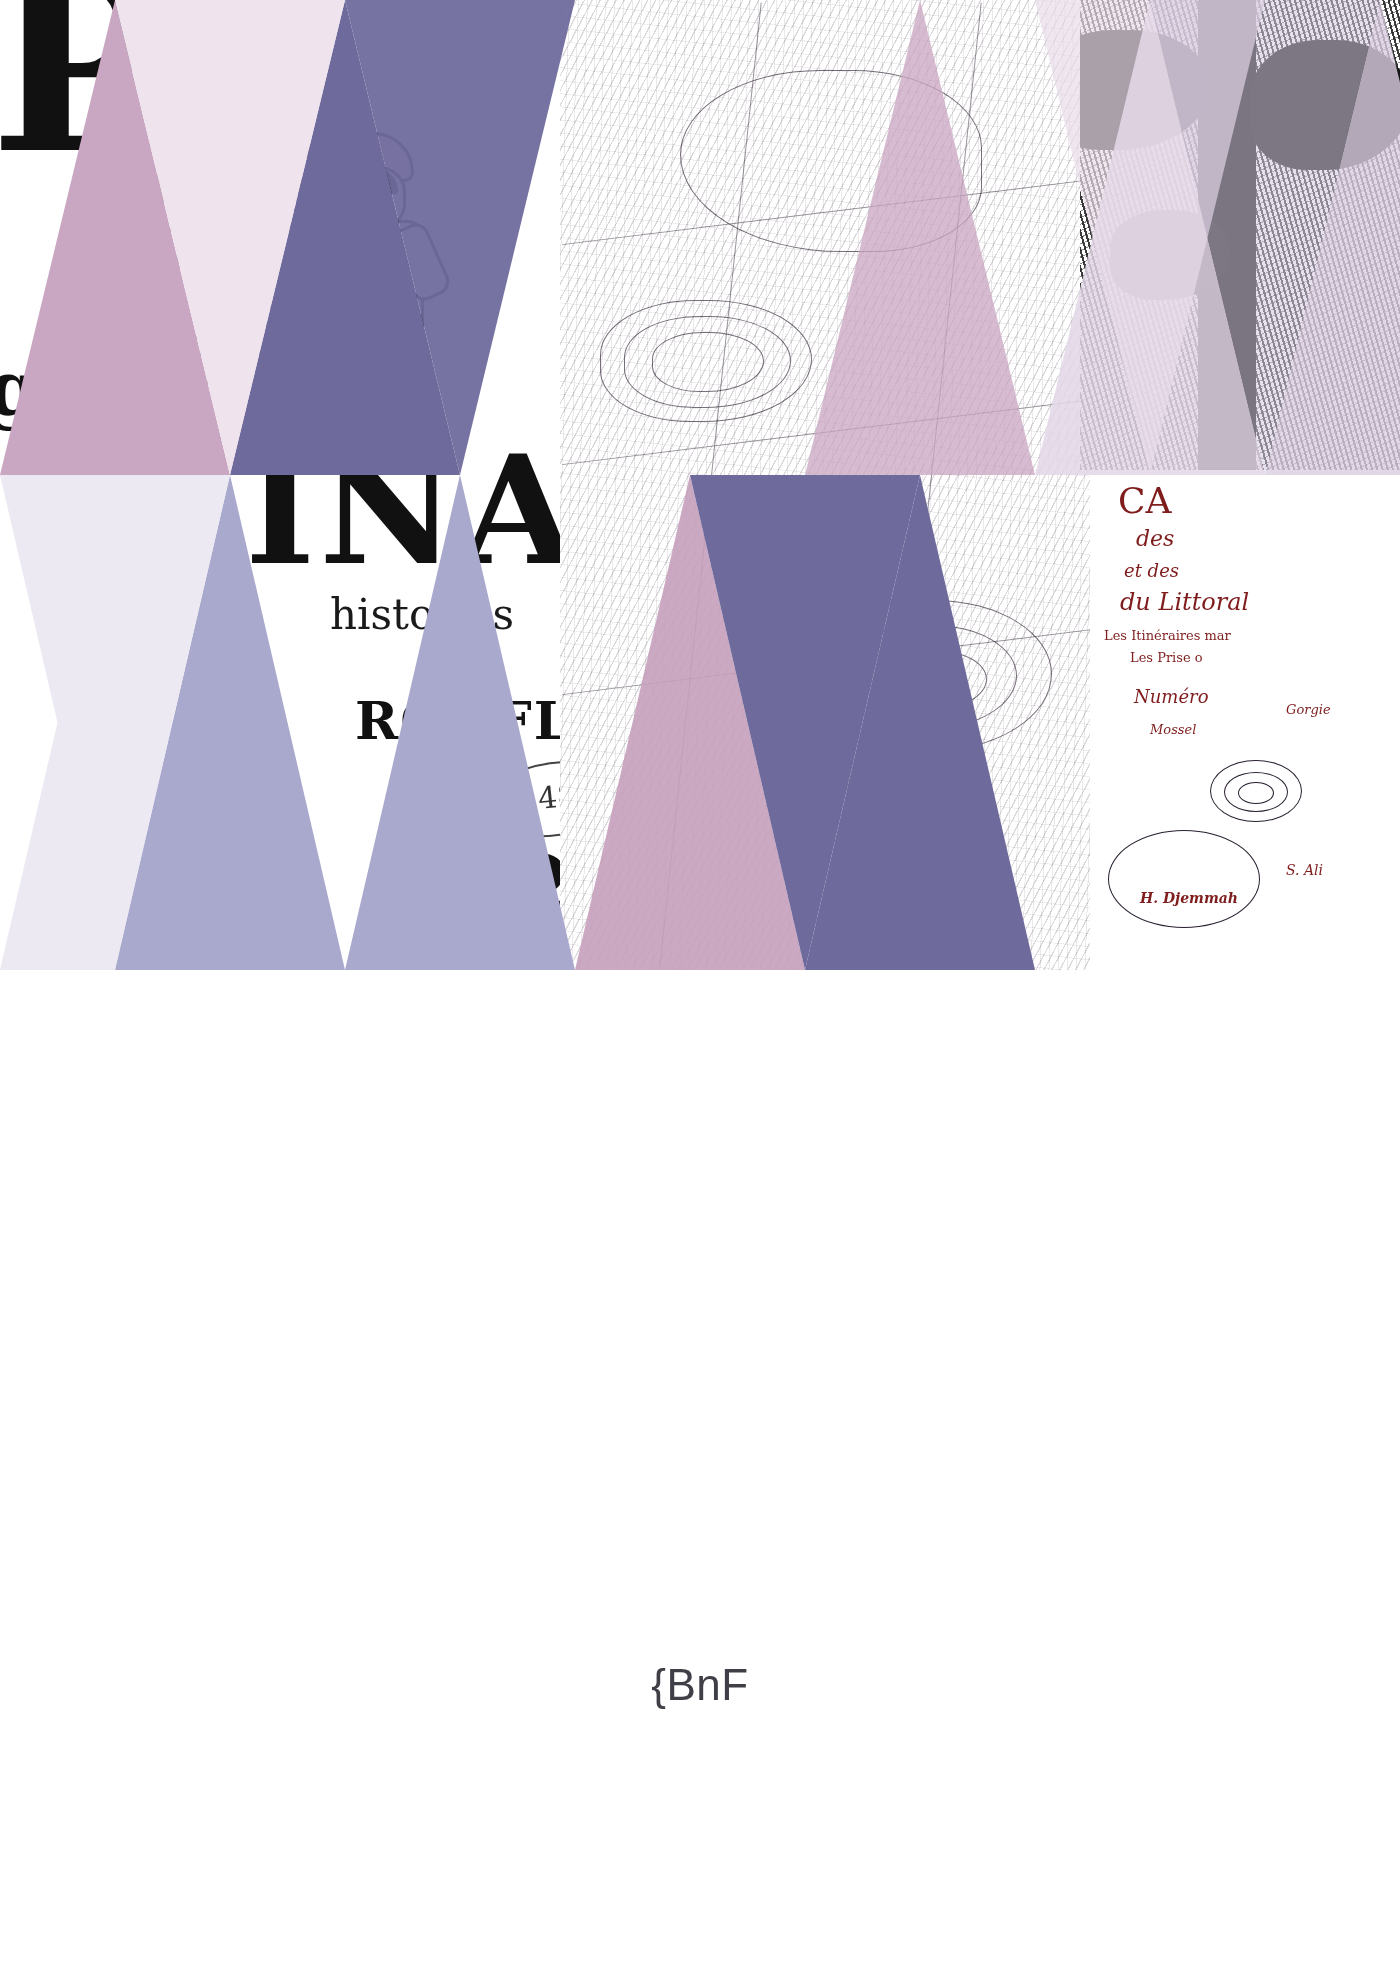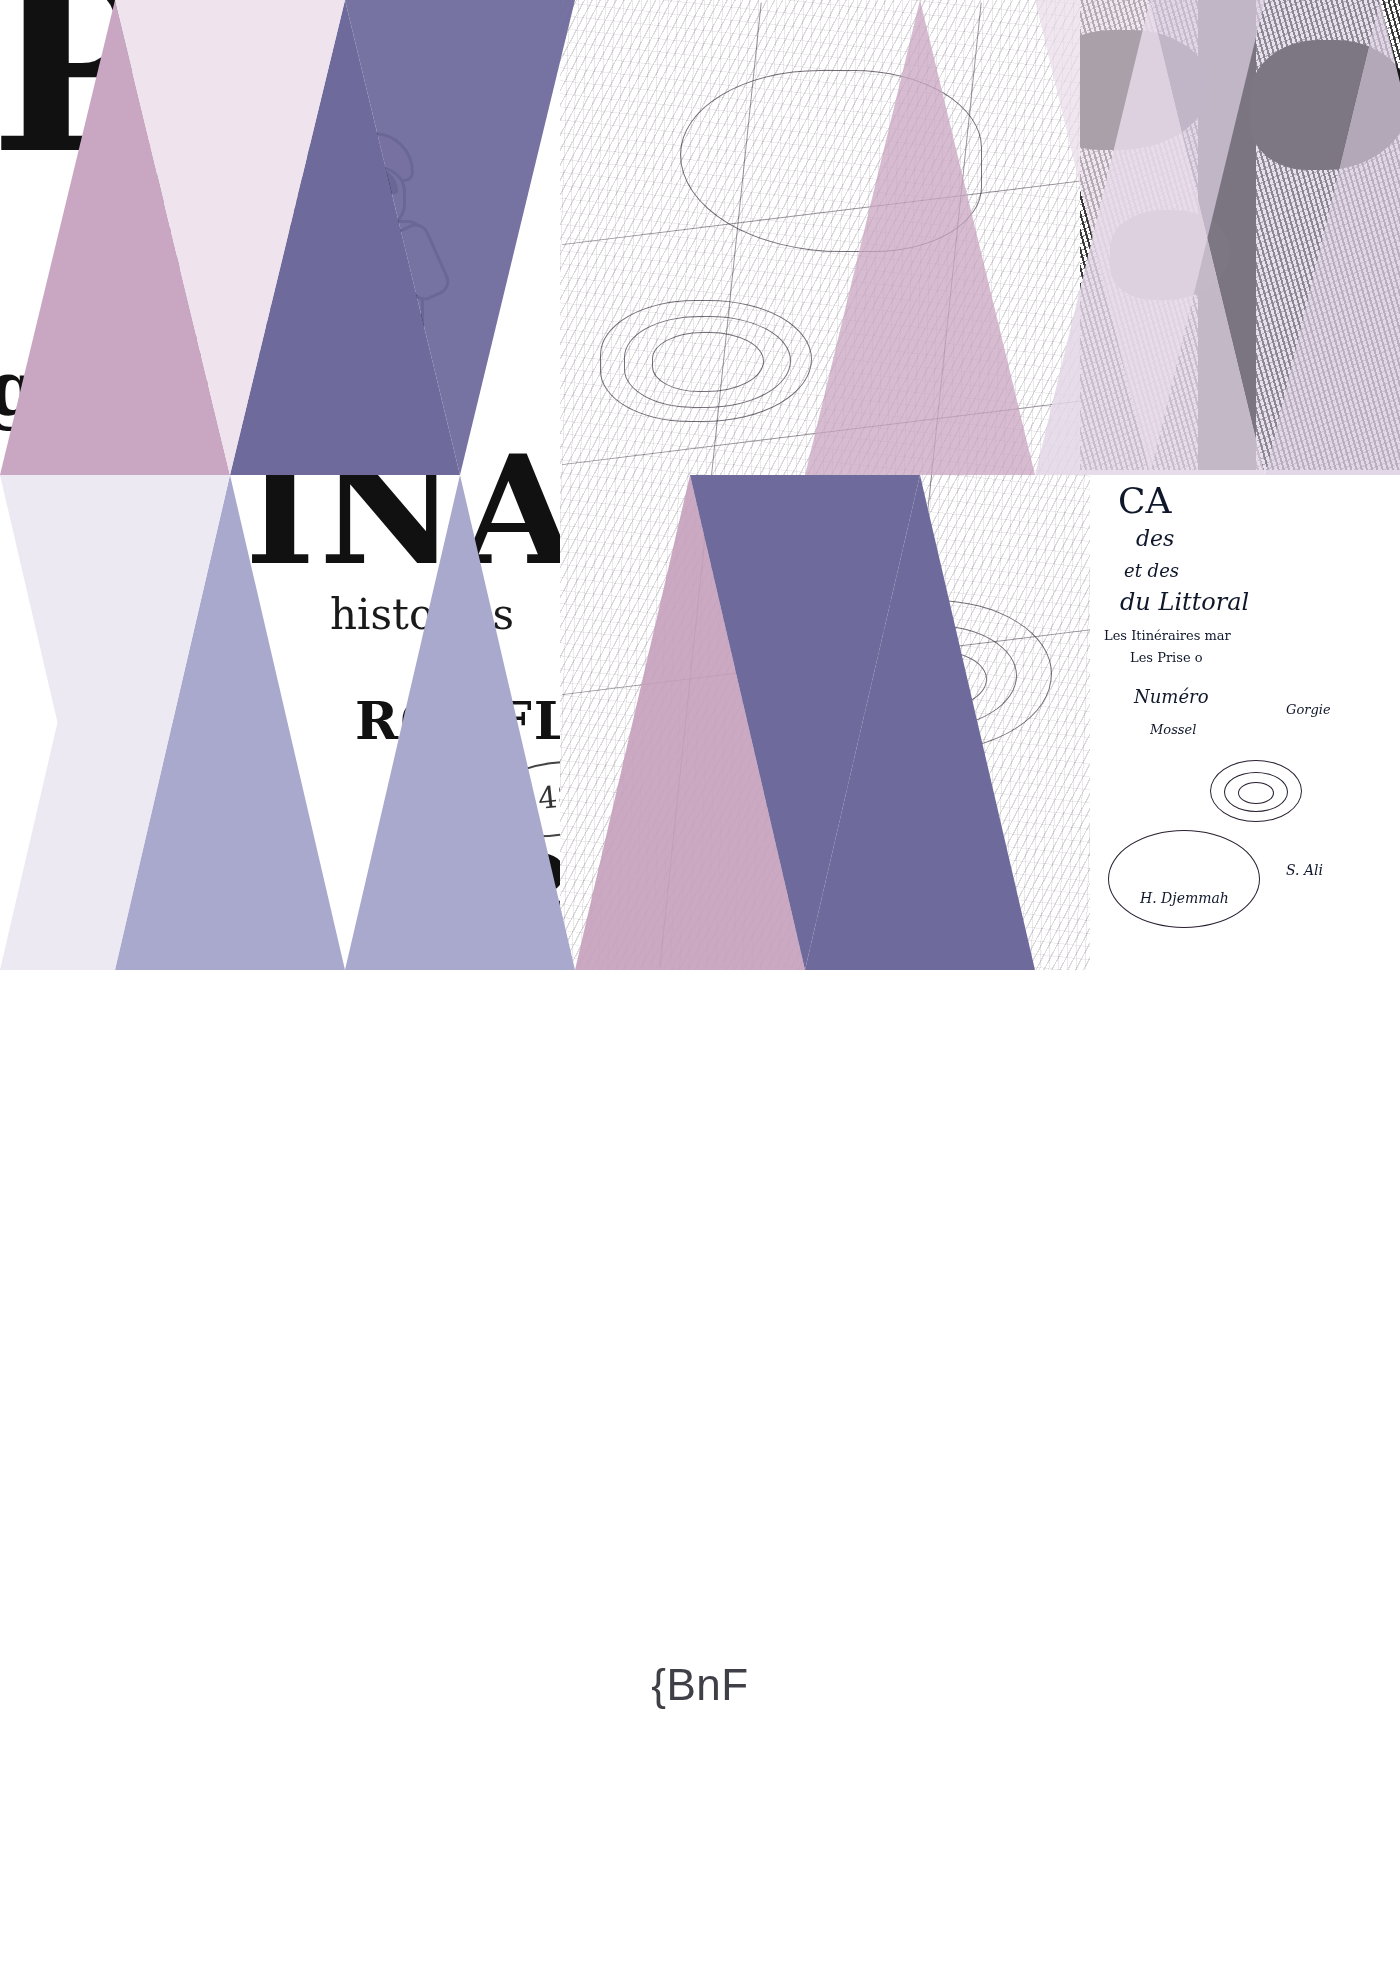--- a/index.html
+++ b/index.html
@@ -256,21 +256,21 @@
   .tile-atlas {
     left: 1090px;
     top: 470px;
     width: 310px;
     height: 500px;
     background: #ffffff;
   }
   .atlas-line {
     position: absolute;
     font-family: "DejaVu Serif", serif;
-    color: #0f172a;
+    color: #7f1d1d;
     white-space: nowrap;
   }
   .atlas-ring {
     position: absolute;
     border: 1.3px solid #2a2030;
     border-radius: 50%;
   }
 
   
   .tri {
@@ -464,21 +464,21 @@
         <div class="atlas-line" style="left:30px; top:118px; font-size:24px; font-style:italic;">du Littoral</div>
         <div class="atlas-line" style="left:14px; top:158px; font-size:13px;">Les Itinéraires mar</div>
         <div class="atlas-line" style="left:40px; top:180px; font-size:13px;">Les Prise o</div>
         <div class="atlas-line" style="left:44px; top:216px; font-size:18px; font-style:italic;">Numéro</div>
         <div class="atlas-ring" style="left:120px; top:290px; width:90px; height:60px;"></div>
         <div class="atlas-ring" style="left:134px; top:302px; width:62px; height:38px;"></div>
         <div class="atlas-ring" style="left:148px; top:312px; width:34px; height:20px;"></div>
         <div class="atlas-ring" style="left:18px; top:360px; width:150px; height:96px;"></div>
         <div class="atlas-line" style="left:60px; top:252px; font-size:13px; font-style:italic;">Mossel</div>
         <div class="atlas-line" style="left:196px; top:232px; font-size:13px; font-style:italic;">Gorgie</div>
-        <div class="atlas-line" style="left:50px; top:420px; font-size:14px; font-style:italic;">H. Djemmah</div>
+        <div class="atlas-line" style="left:50px; top:420px; font-size:14px; font-style:italic;font-weight:bold;">H. Djemmah</div>
         <div class="atlas-line" style="left:196px; top:392px; font-size:14px; font-style:italic;">S. Ali</div>
       </div>
     </div>
 
     <div class="collage-layer">
 
       <div class="tri" style="left:0;   top:0;   border-left:115px solid transparent; border-right:115px solid transparent; border-bottom:475px solid #c9a6c2;"></div>
       <div class="tri" style="left:0;   top:0;   border-left:0; border-right:230px solid #ffffff; border-top:475px solid transparent; opacity:0;"></div>
       <div class="tri" style="left:115px; top:0; border-left:115px solid transparent; border-right:115px solid transparent; border-bottom:475px solid #efe4ee; transform: rotate(180deg);"></div>
       <div class="tri" style="left:230px; top:0; border-left:115px solid transparent; border-right:115px solid transparent; border-bottom:475px solid #6f6a9c;"></div>

